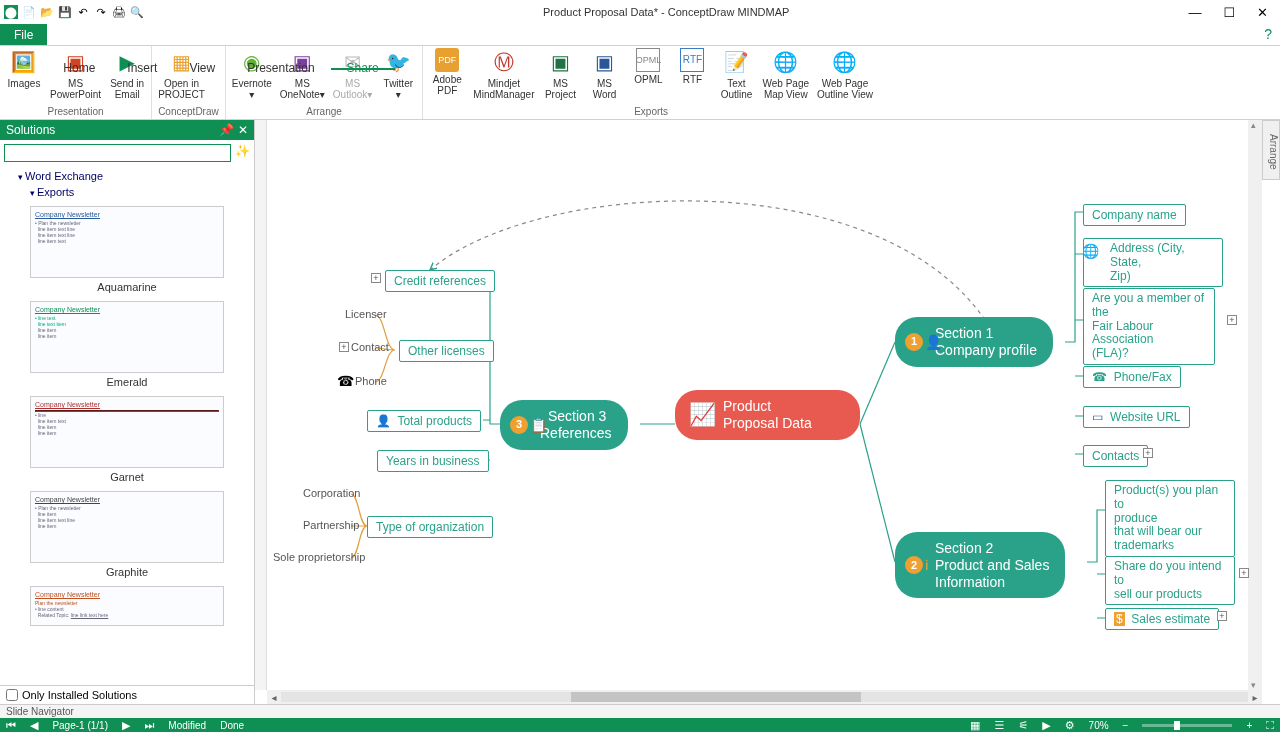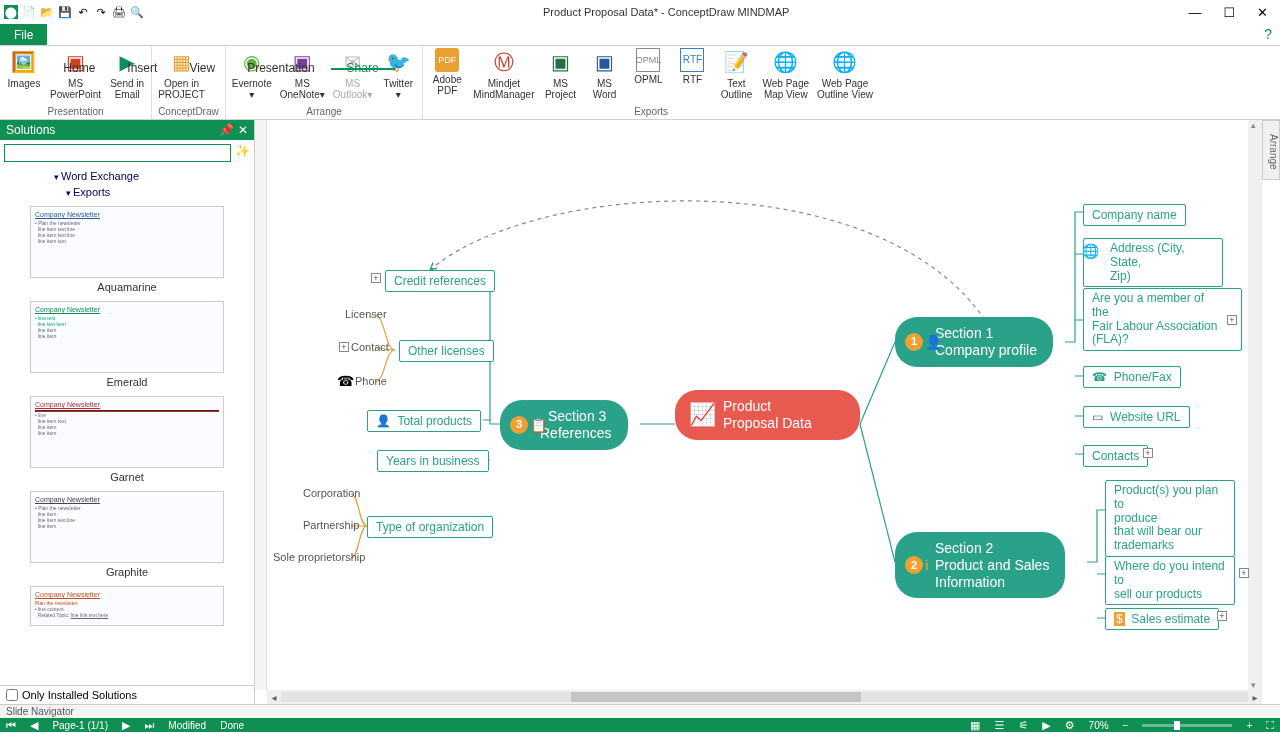--- a/index.html
+++ b/index.html
@@ -30,21 +30,21 @@
 .ritem .rlabel { text-align: center; line-height: 1.1; color: #333; }
 .ritem.disabled .rlabel { color: #aaa; }
 
 
 .main { display: flex; height: calc(732px - 24px - 22px - 74px - 14px - 14px); }
 .sidepanel { width: 255px; border-right: 1px solid #ccc; display: flex; flex-direction: column; background: #fff; }
 .sidepanel .hdr { background: #0f8f54; color: #fff; height: 20px; display: flex; align-items: center; padding: 0 6px; font-size: 12px; justify-content: space-between; }
 .sidepanel .hdr .ctrls { display: flex; gap: 4px; }
 .sidepanel .search { padding: 4px; display: flex; gap: 4px; }
 .sidepanel .search input { flex: 1; border: 1px solid #0f8f54; height: 18px; font-size: 11px; padding: 0 4px; }
-.sidepanel .tree { font-size: 11px; padding: 2px 8px; margin-left: 36px; }
+.sidepanel .tree { font-size: 11px; padding: 2px 8px; }
 .sidepanel .tree .node { padding: 2px 0 2px 10px; color: #006; cursor: pointer; }
 .sidepanel .tree .node::before { content: "▸ "; font-size: 9px; }
 .sidepanel .tree .node.open::before { content: "▾ "; }
 .sidepanel .tree .child { padding-left: 22px; }
 .sidepanel .thumbs { flex: 1; overflow: hidden; padding: 4px 30px; }
 .sidepanel .thumb { margin-bottom: 8px; }
 .sidepanel .thumb .preview { height: 72px; border: 1px solid #ccc; background: #fafcff; position: relative; overflow: hidden; font-size: 5px; padding: 4px; color: #667; }
 .sidepanel .thumb .preview .pvtitle { font-size: 7px; color: #2a5b9c; text-decoration: underline; margin-bottom: 2px; }
 .sidepanel .thumb .caption { text-align: center; font-size: 11px; color: #333; margin-top: 3px; }
 .sidepanel .footer { border-top: 1px solid #ccc; padding: 3px 6px; font-size: 11px; display: flex; align-items: center; gap: 4px; }
@@ -303,21 +303,21 @@
         <span class="picon">👤</span>
         <span style="white-space:pre-line;">Section 1
 Company profile</span>
       </div>
       <div class="node-box" style="left:828px; top:84px;">Company name</div>
       <div class="node-box multi" style="left:828px; top:118px; width:140px;">
         <span class="nodeicon" style="left:-2px; top:4px;">🌐</span>
         <span style="padding-left:18px; display:block; white-space:pre-line;">Address (City, State,
 Zip)</span>
       </div>
-      <div class="node-box multi" style="left:828px; top:168px; width:159px; white-space:pre-line;">Are you a member of
+      <div class="node-box multi" style="left:828px; top:168px; width:132px; white-space:pre-line;">Are you a member of
 the
 Fair Labour Association
 (FLA)?</div>
       <div class="expander" style="left:972px; top:195px;">+</div>
       <div class="node-box" style="left:828px; top:246px;">
         <span>☎</span>&nbsp;
         <span>Phone/Fax</span>
       </div>
       <div class="node-box" style="left:828px; top:286px;">
         <span style="color:#1a4e9c;">▭</span>&nbsp;
@@ -330,21 +330,21 @@
         <span class="num">2</span>
         <span class="picon" style="color:#f0a030;">ℹ</span>
         <span style="white-space:pre-line;">Section 2
 Product and Sales
 Information</span>
       </div>
       <div class="node-box multi" style="left:850px; top:360px; width:130px; white-space:pre-line;">Product(s) you plan to
 produce
 that will bear our
 trademarks</div>
-      <div class="node-box multi" style="left:850px; top:436px; width:130px; white-space:pre-line;">Where do you intend to
+      <div class="node-box multi" style="left:850px; top:436px; width:130px; white-space:pre-line;">Share do you intend to
 sell our products</div>
       <div class="expander" style="left:984px; top:448px;">+</div>
       <div class="node-box" style="left:850px; top:488px;">
         <span style="background:#f0a030;color:#fff;padding:0 2px;">$</span>&nbsp;
         <span>Sales estimate</span>
       </div>
       <div class="expander" style="left:962px; top:491px;">+</div>
 
       <div class="pill" style="left:245px; top:280px;">
         <span class="num">3</span>

